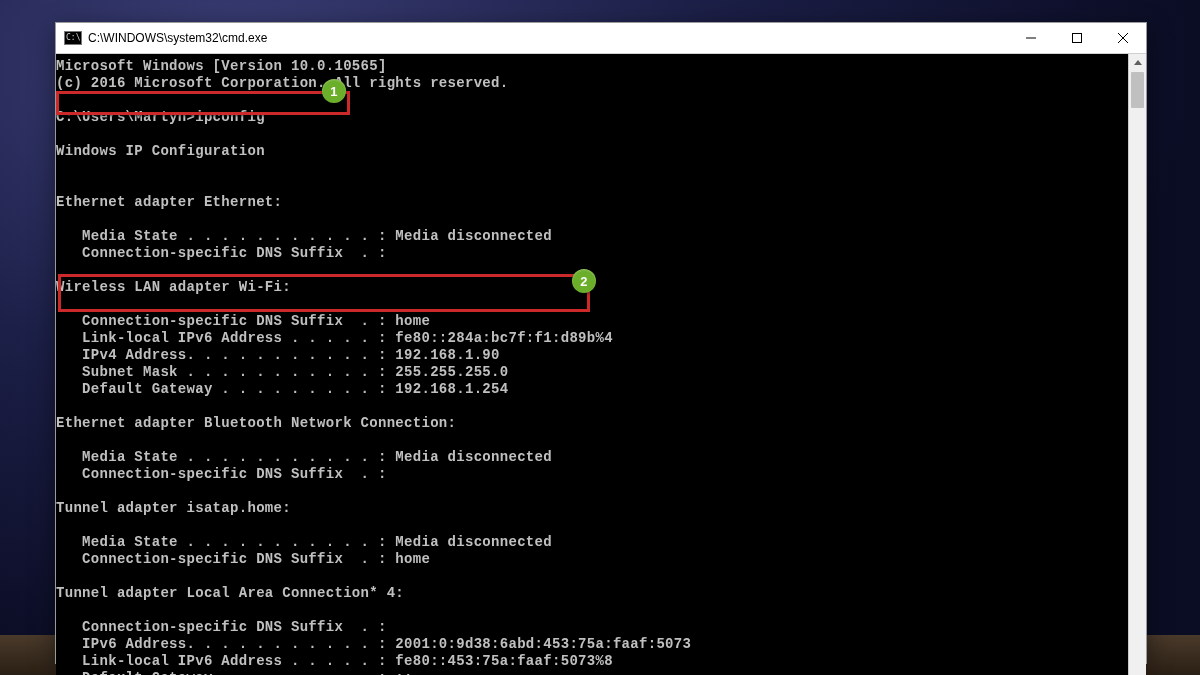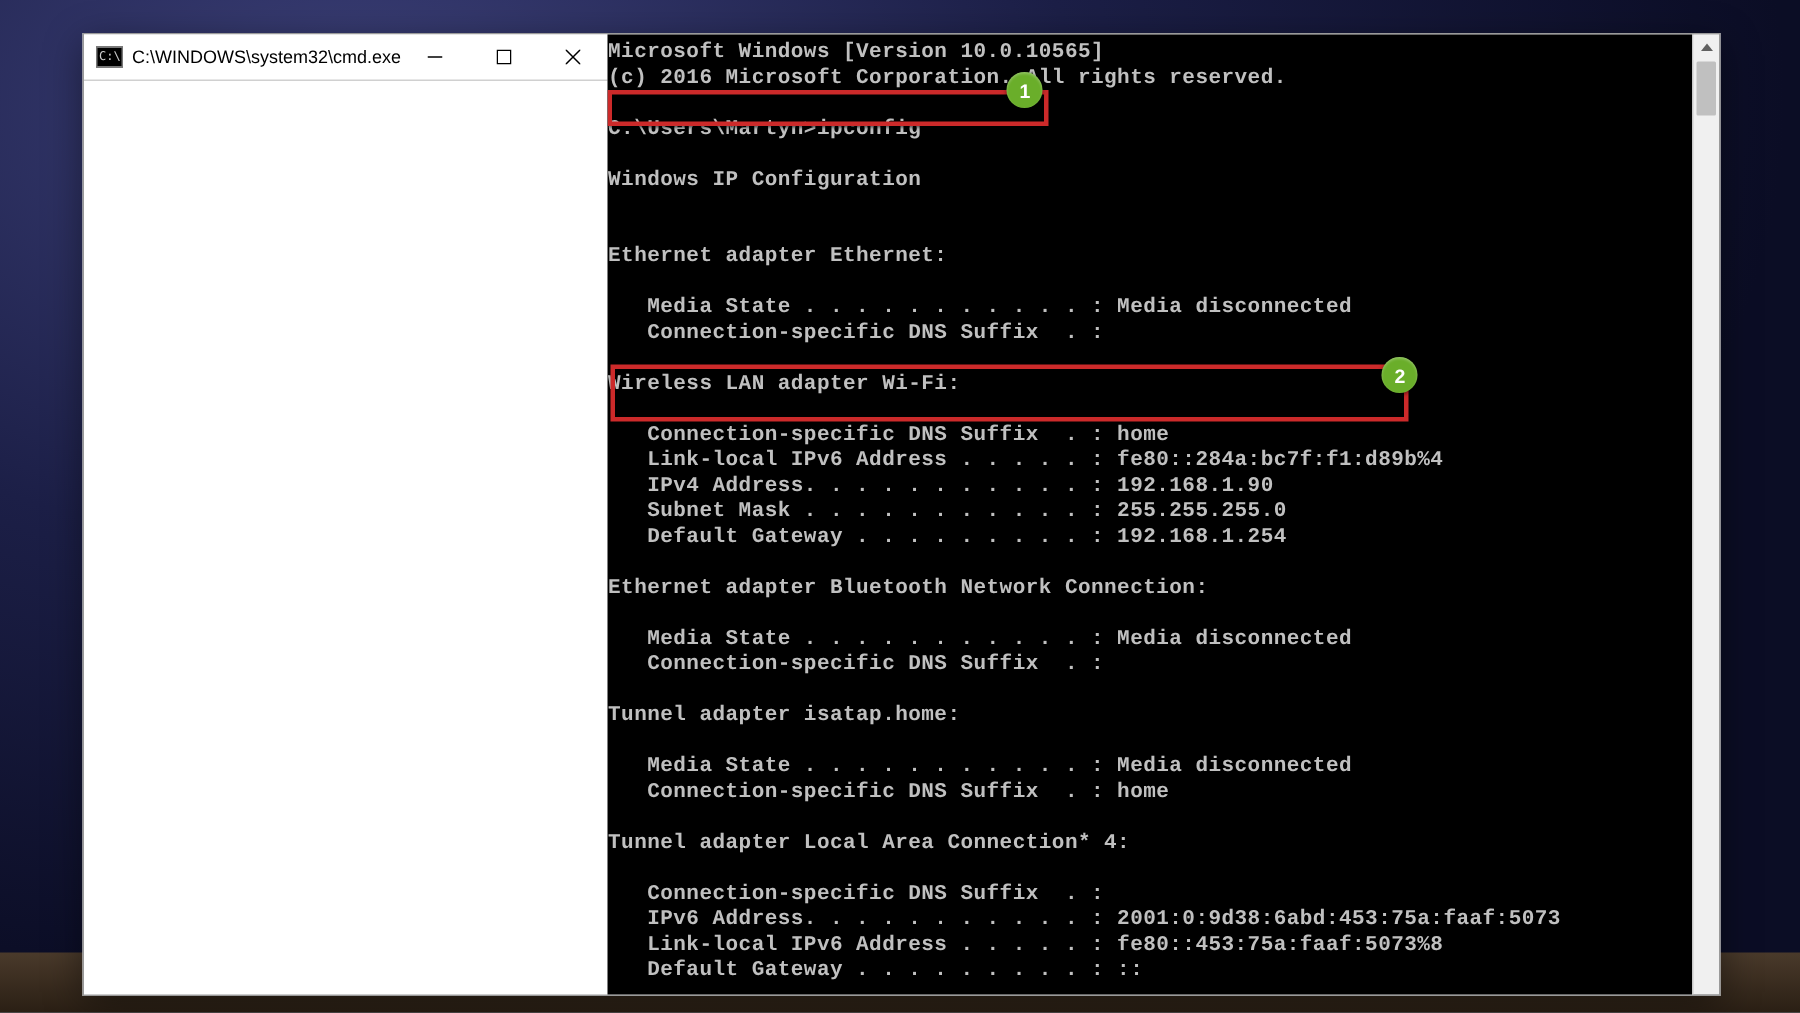--- a/index.html
+++ b/index.html
@@ -11,21 +11,21 @@
   }
   .desktop::after{
     content:"";position:absolute;left:0;right:0;bottom:0;height:40px;
     background:linear-gradient(to bottom,#4a3a2b,#2a1f14);
     z-index:0;
   }
   .window{
     position:absolute;left:55px;top:22px;width:1090px;height:640px;
     background:#fff;border:1px solid #9a9a9a;
     box-shadow:0 6px 24px rgba(0,0,0,.45);
-    display:flex;z-index:5;
+    display:flex;flex-direction:column;z-index:5;
   }
   .titlebar{
     height:30px;background:#fff;display:flex;align-items:center;
     border-bottom:1px solid #d0d0d0;flex:0 0 auto;
   }
   .app-icon{
     width:16px;height:12px;margin:0 6px 0 8px;background:#000;border:1px solid #777;
     position:relative;
   }
   .app-icon::before{content:"C:\\";color:#ccc;font:8px/11px Consolas,monospace;position:absolute;left:1px;top:0;}

